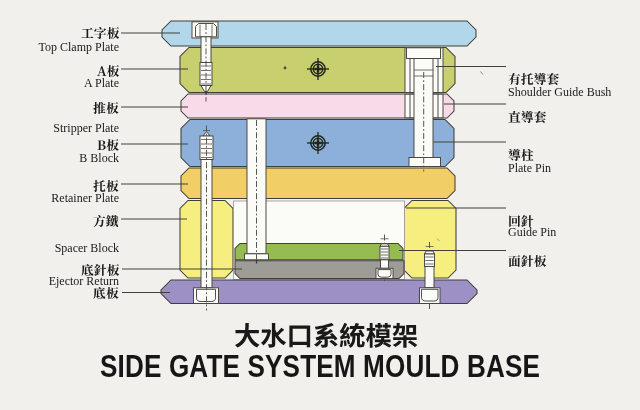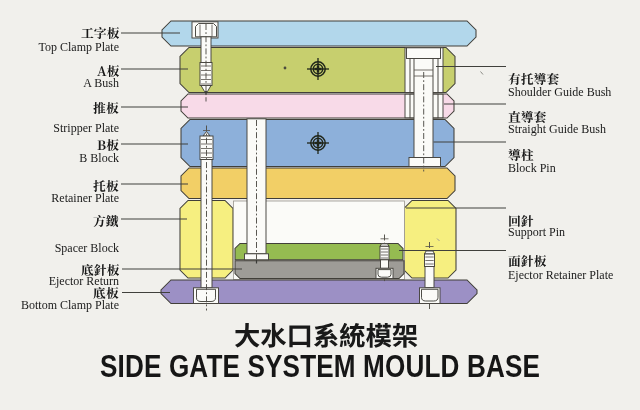--- a/index.html
+++ b/index.html
@@ -168,21 +168,21 @@
 <div class="lab lab-l" style="top:27px"><span class="cjk" role="img" aria-label="工字板"><svg width="38.4" height="14" fill="#191919">
           <use href="#s工" transform="translate(0.00,10.88) scale(0.01280,-0.01280)"></use>
           <use href="#s字" transform="translate(12.80,10.88) scale(0.01280,-0.01280)"></use>
           <use href="#s板" transform="translate(25.60,10.88) scale(0.01280,-0.01280)"></use>
         </svg></span></div>
 <div class="lab lab-l en" style="top:40.8px">Top Clamp Plate</div>
 <div class="lab lab-l" style="top:64.5px"><span class="cjk" role="img" aria-label="A板"><svg width="22.3" height="14" fill="#191919">
           <use href="#sA" transform="translate(0.00,10.88) scale(0.01280,-0.01280)"></use>
           <use href="#s板" transform="translate(9.55,10.88) scale(0.01280,-0.01280)"></use>
         </svg></span></div>
-<div class="lab lab-l en" style="top:76.8px">A Bush</div>
+<div class="lab lab-l en" style="top:76.8px">A Plate</div>
 <div class="lab lab-l" style="top:101.5px"><span class="cjk" role="img" aria-label="推板"><svg width="25.6" height="14" fill="#191919">
           <use href="#s推" transform="translate(0.00,10.88) scale(0.01280,-0.01280)"></use>
           <use href="#s板" transform="translate(12.80,10.88) scale(0.01280,-0.01280)"></use>
         </svg></span></div>
 <div class="lab lab-l en" style="top:122px">Stripper Plate</div>
 <div class="lab lab-l" style="top:138.5px"><span class="cjk" role="img" aria-label="B板"><svg width="21.9" height="14" fill="#191919">
           <use href="#sB" transform="translate(0.00,10.88) scale(0.01280,-0.01280)"></use>
           <use href="#s板" transform="translate(9.06,10.88) scale(0.01280,-0.01280)"></use>
         </svg></span></div>
 <div class="lab lab-l en" style="top:151.8px">B Block</div>
@@ -199,50 +199,47 @@
 <div class="lab lab-l" style="top:263.5px"><span class="cjk" role="img" aria-label="底針板"><svg width="38.4" height="14" fill="#191919">
           <use href="#s底" transform="translate(0.00,10.88) scale(0.01280,-0.01280)"></use>
           <use href="#s針" transform="translate(12.80,10.88) scale(0.01280,-0.01280)"></use>
           <use href="#s板" transform="translate(25.60,10.88) scale(0.01280,-0.01280)"></use>
         </svg></span></div>
 <div class="lab lab-l en" style="top:274.8px">Ejector Return</div>
 <div class="lab lab-l" style="top:286.5px"><span class="cjk" role="img" aria-label="底板"><svg width="25.6" height="14" fill="#191919">
           <use href="#s底" transform="translate(0.00,10.88) scale(0.01280,-0.01280)"></use>
           <use href="#s板" transform="translate(12.80,10.88) scale(0.01280,-0.01280)"></use>
         </svg></span></div>
-<div class="lab lab-l en" style="top:298.8px">Bottom Clamp Plate</div>
 <div class="lab lab-r" style="top:60.5px"><span class="cjk" role="img" aria-label="有托導套"><svg width="51.2" height="14" fill="#191919">
           <use href="#s有" transform="translate(0.00,10.88) scale(0.01280,-0.01280)"></use>
           <use href="#s托" transform="translate(12.80,10.88) scale(0.01280,-0.01280)"></use>
           <use href="#s導" transform="translate(25.60,10.88) scale(0.01280,-0.01280)"></use>
           <use href="#s套" transform="translate(38.40,10.88) scale(0.01280,-0.01280)"></use>
         </svg></span></div>
 <div class="lab lab-r en" style="top:73.8px">Shoulder Guide Bush</div>
 <div class="lab lab-r" style="top:98.5px"><span class="cjk" role="img" aria-label="直導套"><svg width="38.4" height="14" fill="#191919">
           <use href="#s直" transform="translate(0.00,10.88) scale(0.01280,-0.01280)"></use>
           <use href="#s導" transform="translate(12.80,10.88) scale(0.01280,-0.01280)"></use>
           <use href="#s套" transform="translate(25.60,10.88) scale(0.01280,-0.01280)"></use>
         </svg></span></div>
-<div class="lab lab-r en" style="top:110.8px">Straight Guide Bush</div>
 <div class="lab lab-r" style="top:136.5px"><span class="cjk" role="img" aria-label="導柱"><svg width="25.6" height="14" fill="#191919">
           <use href="#s導" transform="translate(0.00,10.88) scale(0.01280,-0.01280)"></use>
           <use href="#s柱" transform="translate(12.80,10.88) scale(0.01280,-0.01280)"></use>
         </svg></span></div>
-<div class="lab lab-r en" style="top:149.8px">Block Pin</div>
+<div class="lab lab-r en" style="top:149.8px">Plate Pin</div>
 <div class="lab lab-r" style="top:202.5px"><span class="cjk" role="img" aria-label="回針"><svg width="25.6" height="14" fill="#191919">
           <use href="#s回" transform="translate(0.00,10.88) scale(0.01280,-0.01280)"></use>
           <use href="#s針" transform="translate(12.80,10.88) scale(0.01280,-0.01280)"></use>
         </svg></span></div>
-<div class="lab lab-r en" style="top:214.3px">Support Pin</div>
+<div class="lab lab-r en" style="top:214.3px">Guide Pin</div>
 <div class="lab lab-r" style="top:243px"><span class="cjk" role="img" aria-label="面針板"><svg width="38.4" height="14" fill="#191919">
           <use href="#s面" transform="translate(0.00,10.88) scale(0.01280,-0.01280)"></use>
           <use href="#s針" transform="translate(12.80,10.88) scale(0.01280,-0.01280)"></use>
           <use href="#s板" transform="translate(25.60,10.88) scale(0.01280,-0.01280)"></use>
         </svg></span></div>
-<div class="lab lab-r en" style="top:256.8px">Ejector Retainer Plate</div>
   <div id="title-zh" class="titlezh"><span class="cjk" role="img" aria-label="大水口系統模架"><svg width="184.1" height="27" fill="#191919">
           <use href="#h大" transform="translate(0.00,22.36) scale(0.02630,-0.02630)"></use>
           <use href="#h水" transform="translate(26.30,22.36) scale(0.02630,-0.02630)"></use>
           <use href="#h口" transform="translate(52.60,22.36) scale(0.02630,-0.02630)"></use>
           <use href="#h系" transform="translate(78.90,22.36) scale(0.02630,-0.02630)"></use>
           <use href="#h統" transform="translate(105.20,22.36) scale(0.02630,-0.02630)"></use>
           <use href="#h模" transform="translate(131.50,22.36) scale(0.02630,-0.02630)"></use>
           <use href="#h架" transform="translate(157.80,22.36) scale(0.02630,-0.02630)"></use>
         </svg></span></div>
   <div id="title-en">SIDE GATE SYSTEM MOULD BASE</div>

